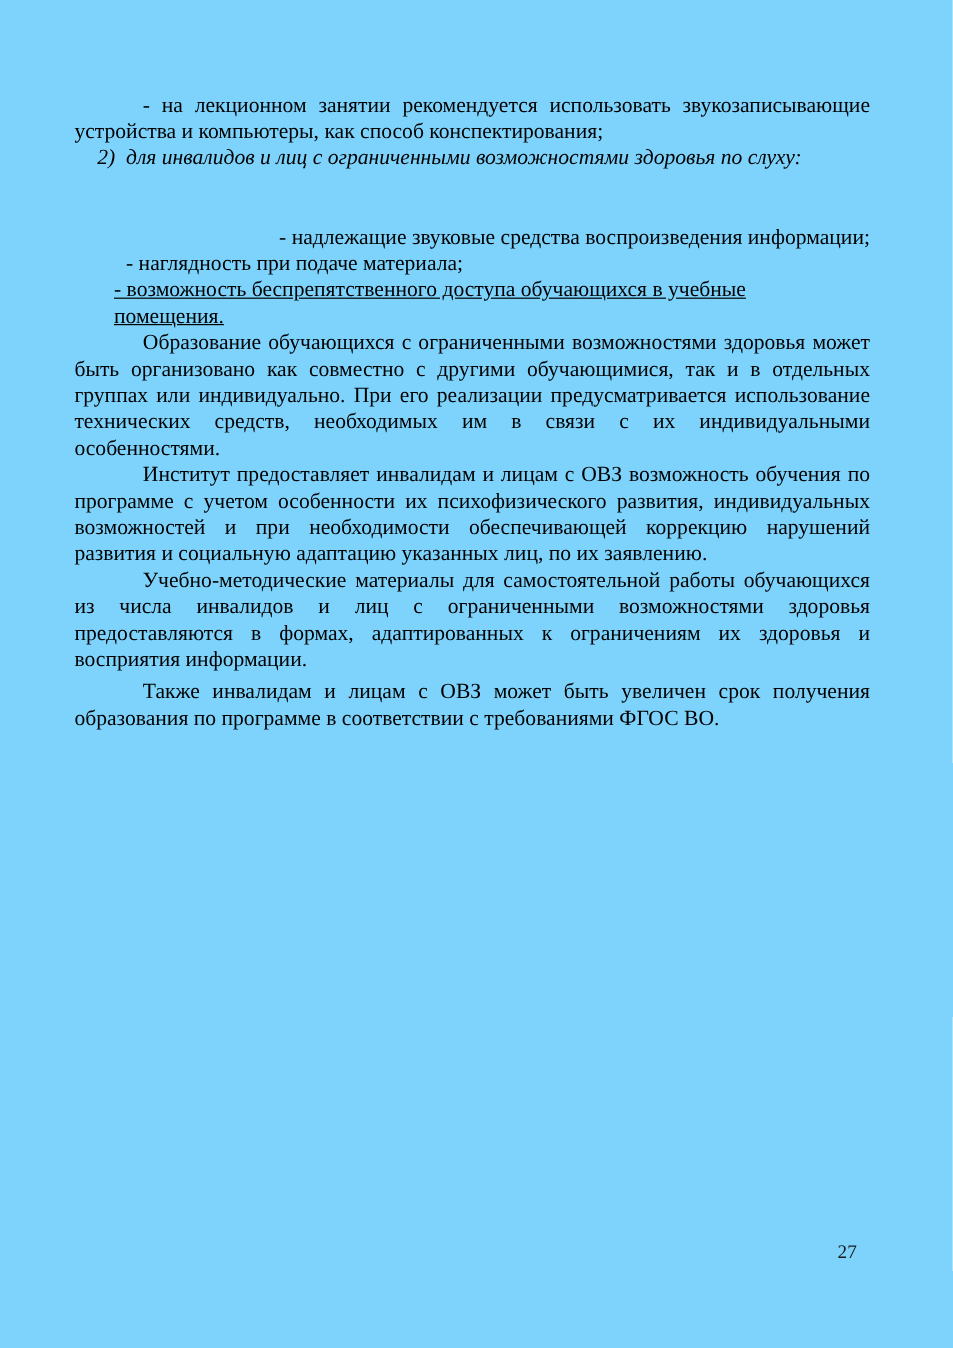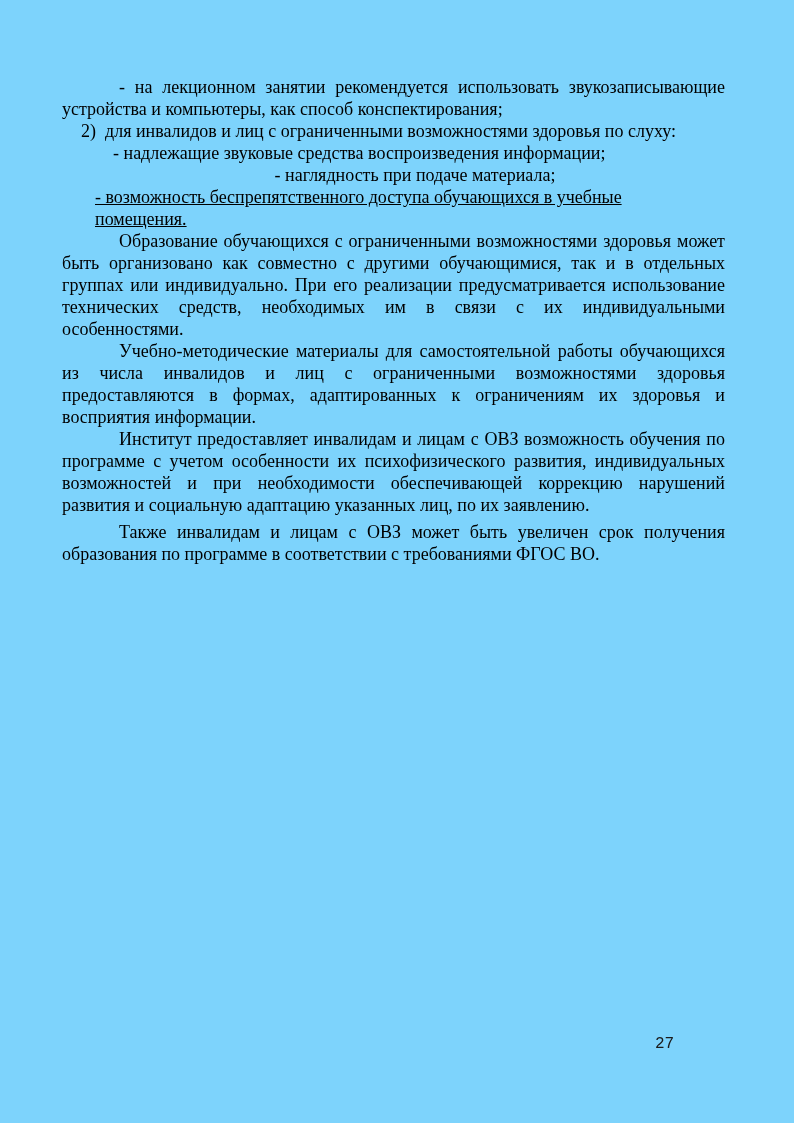--- a/index.html
+++ b/index.html
@@ -28,39 +28,39 @@
     text-indent: 57px;
   }
   .para-dash-first {
     text-align: justify;
     text-indent: 57px;
   }
   .list-item {
     text-align: justify;
     padding-left: 42px;
     text-indent: -23px;
+    font-style: italic;
   }
   .list-num { margin-right: 9px; }
-  .sub-item-a { padding-left: 51px; text-align: left; }
-  .sub-item-b { padding-left: 43px; text-align: center; }
+  .sub-item-a { padding-left: 51px; text-align: right; margin-top: 44px; }
+  .sub-item-b { padding-left: 43px; text-align: left; }
   .sub-item-c { text-align: justify; text-indent: 46px; }
   .sub-item-d {
     padding-left: 33px;
     text-align: left;
     white-space: pre-line;
     text-decoration: underline;
   }
   .para-last { margin-top: 5px; }
   .page-number {
     position: absolute;
-    left: 655px; top: 1034px;
+    left: 698px; top: 1034px;
     font-size: 16px;
     line-height: 20px;
     color: #1a1a1a;
-    font-family: Liberation Mono, monospace;
   }
 </style>
 </head>
 <body>
 
 <div class="page">
 
   <div class="body-text">
 
     <p class="para-dash-first">- на лекционном занятии рекомендуется использовать звукозаписывающие устройства и компьютеры, как способ конспектирования;</p>
@@ -73,23 +73,23 @@
 
     <p class="sub-item-b">- наглядность при подаче материала;</p>
 
 
 
     <p class="sub-item-d">- возможность беспрепятственного доступа обучающихся в учебные
 помещения.</p>
 
     <p class="para">Образование обучающихся с ограниченными возможностями здоровья может быть организовано как совместно с другими обучающимися, так и в отдельных группах или индивидуально. При его реализации предусматривается использование технических средств, необходимых им в связи с их индивидуальными особенностями.</p>
 
+    <p class="para">Институт предоставляет инвалидам и лицам с ОВЗ возможность обучения по программе с учетом особенности их психофизического развития, индивидуальных возможностей и при необходимости обеспечивающей коррекцию нарушений развития и социальную адаптацию указанных лиц, по их заявлению.</p>
+
     <p class="para">Учебно-методические материалы для самостоятельной работы обучающихся из числа инвалидов и лиц с ограниченными возможностями здоровья предоставляются в формах, адаптированных к ограничениям их здоровья и восприятия информации.</p>
-
-    <p class="para">Институт предоставляет инвалидам и лицам с ОВЗ возможность обучения по программе с учетом особенности их психофизического развития, индивидуальных возможностей и при необходимости обеспечивающей коррекцию нарушений развития и социальную адаптацию указанных лиц, по их заявлению.</p>
 
     <p class="para para-last">Также инвалидам и лицам с ОВЗ может быть увеличен срок получения образования по программе в соответствии с требованиями ФГОС ВО.</p>
 
   </div>
 
   <div class="page-number">27</div>
 
 </div>
 
 </body></html>

